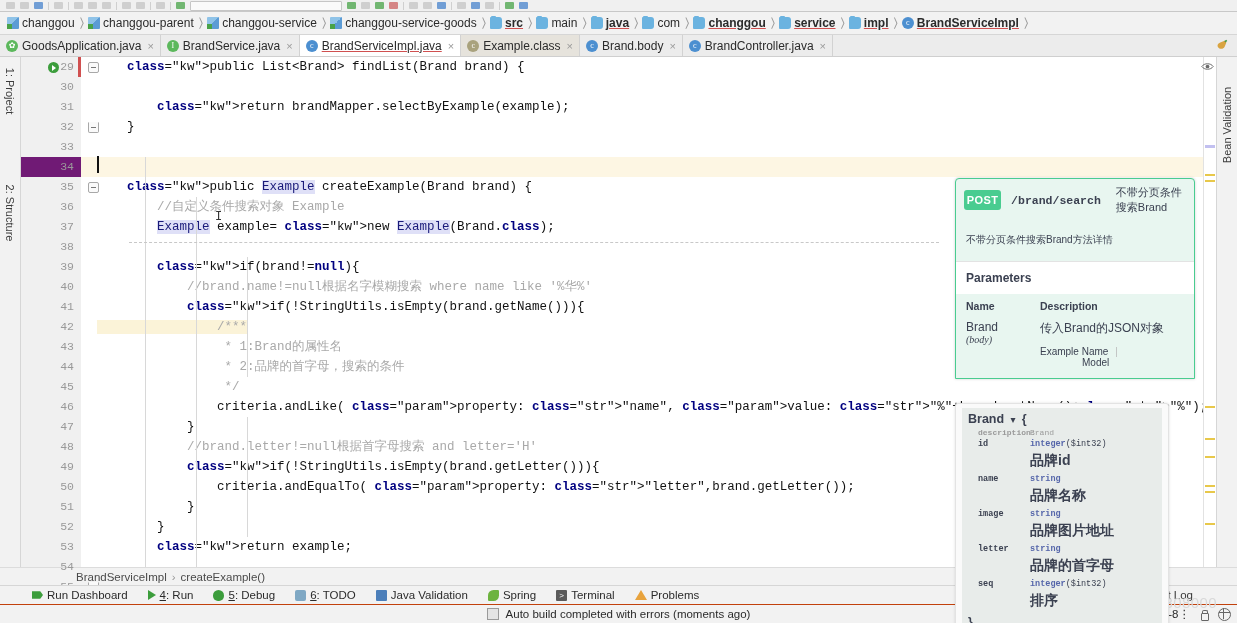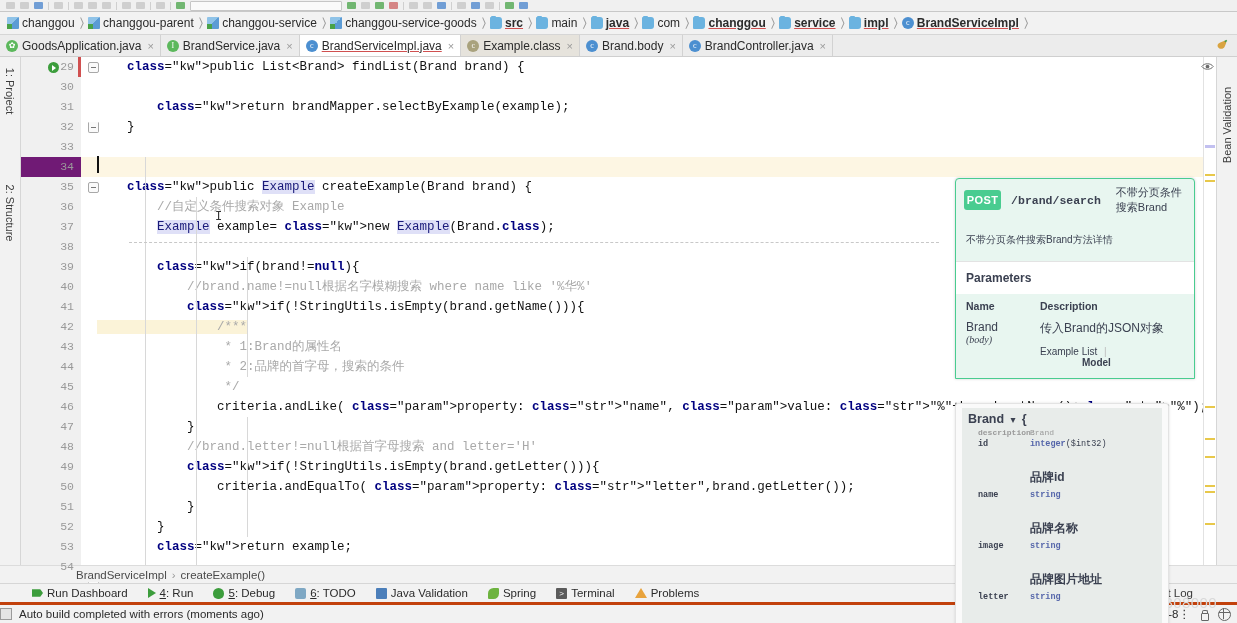--- a/index.html
+++ b/index.html
@@ -119,22 +119,22 @@
   .twi.ent{background:#4c7fba;border-radius:1px;}
   .twi.spring{background:#6db33f;border-radius:50% 10% 50% 10%;}
   .twi.term{background:#5b5b5b;border-radius:1px;color:#fff;font-size:8px;line-height:11px;text-align:center;
      font-family:"Liberation Mono",monospace;}
   .twi.warn{width:0;height:0;border-left:6px solid transparent;border-right:6px solid transparent;border-bottom:10px solid #e8a33d;}
   .eventlog{position:absolute;right:44px;display:flex;align-items:center;gap:4px;font-size:11.5px;color:#3a3a3a;}
   .eventlog .mag{width:9px;height:9px;border:1.4px solid #555;border-radius:50%;position:relative;}
   .eventlog .mag:after{content:"";position:absolute;right:-3px;bottom:-2px;width:4px;height:1.4px;background:#555;transform:rotate(45deg);}
 
   
-  .statusbar{height:18px;background:#f2f2f2;border-top:3px solid #c2410c;display:flex;align-items:center;
-     padding-left:0;font-size:11.5px;color:#2b2b2b;flex:0 0 auto;position:relative;}
+  .statusbar{height:18px;background:#f2f2f2;border-top:1px solid #c2410c;display:flex;align-items:center;
+     padding-left:0;font-size:11.5px;color:#2b2b2b;flex:0 0 auto;position:relative;justify-content:center;}
   .sb-box{width:10px;height:10px;border:1px solid #9a9a9a;background:#e4e4e4;margin-right:7px;}
   .sb-right{position:absolute;right:6px;display:flex;align-items:center;gap:10px;font-size:11.5px;color:#2b2b2b;}
   .lockico{width:8px;height:10px;position:relative;}
   .lockico:before{content:"";position:absolute;left:1px;top:3.5px;width:6px;height:6px;border:1px solid #666;border-radius:1px;}
   .lockico:after{content:"";position:absolute;left:2.2px;top:0.5px;width:3.5px;height:3.5px;border:1px solid #666;border-bottom:0;border-radius:2px 2px 0 0;}
   .globeico{width:11px;height:11px;border:1.3px solid #666;border-radius:50%;position:relative;}
   .globeico:after{content:"";position:absolute;left:-0.5px;top:3.3px;width:11px;height:1.2px;background:#666;}
   .globeico:before{content:"";position:absolute;left:4px;top:-0.5px;width:1.2px;height:11px;background:#666;}
 
   
@@ -155,34 +155,34 @@
   .sw-th-name{width:74px;}
   .sw-row{display:flex;padding:4px 10px 10px 10px;background:#e8f6f0;}
   .sw-name{width:74px;}
   .sw-name .n{font-size:12px;color:#3b4151;}
   .sw-name .t{font-size:10px;color:#3b4151;font-style:italic;font-family:"Liberation Serif",serif;}
   .sw-descr{flex:1;}
   .sw-descr .d{font-size:12px;color:#3b4151;margin-bottom:9px;}
   .sw-tabs{font-size:10px;color:#3b4151;}
   .sw-tabs .ev{color:#3b4151;}
   .sw-tabs .bar{color:#bcbcbc;margin:0 4px;}
-  .sw-tabs .md{font-weight:bold;padding-left:42px;}
+  .sw-tabs .md{font-weight:normal;padding-left:42px;}
 
   .sw-model{position:absolute;left:10px;top:225px;width:214px;
      background:#fafafa;border:1px solid #e3e3e3;border-radius:3px;padding:4px 6px 8px 6px;
      box-sizing:border-box;box-shadow:0 0 3px rgba(0,0,0,.12);}
   .sw-model-inner{background:#e8ecea;padding:4px 6px 7px 6px;}
   .mdl-title{font-size:12.5px;font-weight:bold;color:#3b4151;font-family:"Liberation Sans",sans-serif;}
   .mdl-caret{display:inline-block;font-size:10px;color:#3b4151;margin:0 3px;}
   .mdl-rows{padding-left:10px;}
   .mdl-row{display:flex;margin-top:2px;}
   .mdl-key{width:52px;font-size:8.5px;font-family:"Liberation Mono",monospace;color:#3b4151;font-weight:bold;}
   .mdl-type{font-size:8.5px;font-family:"Liberation Mono",monospace;color:#5566aa;font-weight:bold;}
   .mdl-type .paren{color:#3b4151;font-weight:normal;}
-  .mdl-desczh{font-size:12px;color:#3b4151;font-weight:bold;margin:20px 0 4px 0;}
+  .mdl-desczh{font-size:14px;color:#3b4151;font-weight:bold;margin:3px 0 4px 0;}
   .mdl-descrow{padding-left:52px;}
   .mdl-firstdesc{font-size:8px;font-family:"Liberation Mono",monospace;color:#9a9a9a;}
   .mdl-close{font-size:12px;font-weight:bold;color:#3b4151;margin-top:5px;}
 
   .watermark{position:absolute;right:20px;bottom:12px;font-size:15px;color:#d9d9d9;
      letter-spacing:.4px;white-space:nowrap;z-index:5;font-family:"Liberation Sans",sans-serif;}
 </style>
 </head>
 <body>
 
@@ -449,21 +449,21 @@
             <span>Description</span>
           </div>
           <div class="sw-row">
             <div class="sw-name">
               <div class="n">Brand</div>
               <div class="t">(body)</div>
             </div>
             <div class="sw-descr">
               <div class="d">传入Brand的JSON对象</div>
               <div class="sw-tabs">
-                <span class="ev">Example List</span>
+                <span class="ev">Example Name</span>
                 <span class="bar">|</span>
                 <span class="md">Model</span>
               </div>
             </div>
           </div>
         </div>
       </div>
 
       <div class="sw-model">
         <div class="sw-model-inner">

